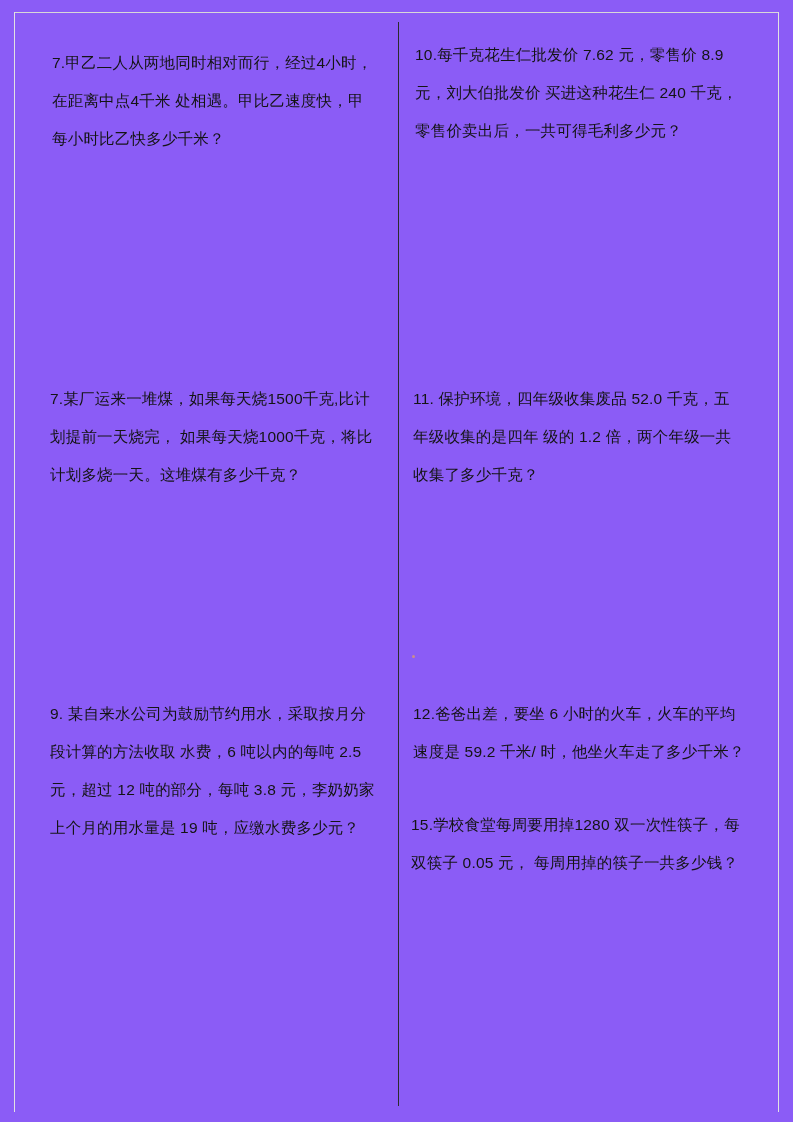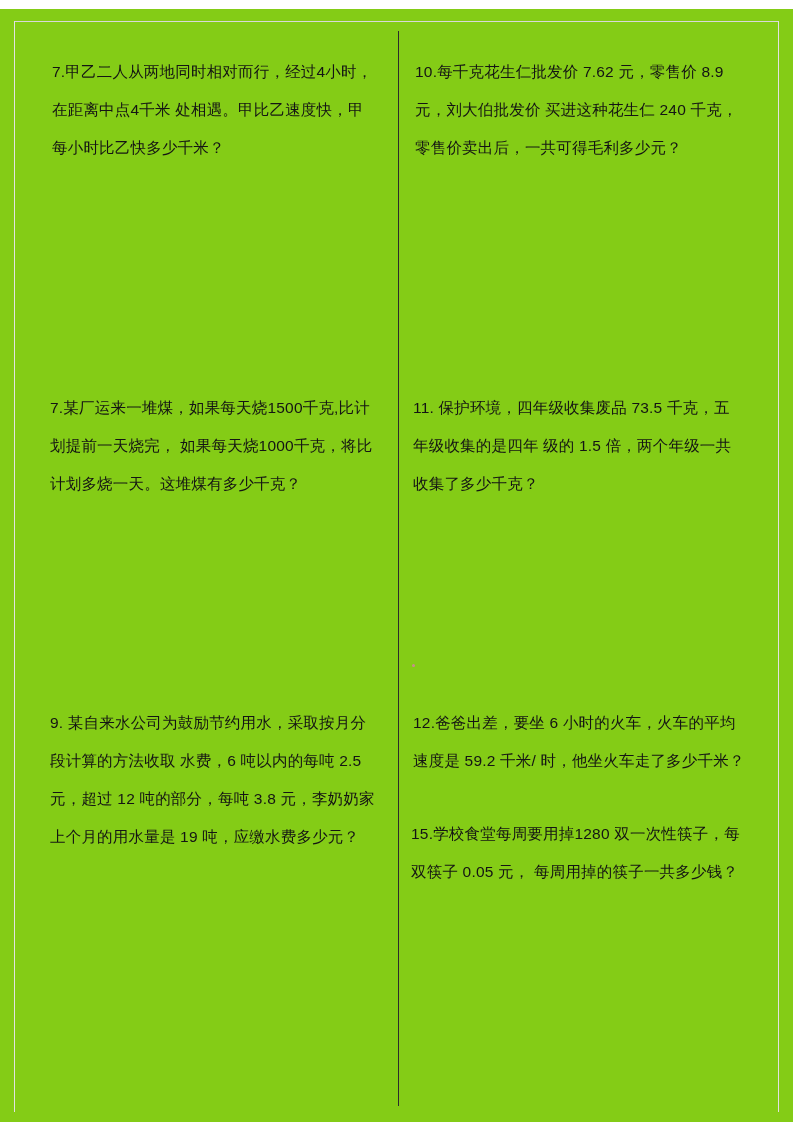--- a/index.html
+++ b/index.html
@@ -11,22 +11,21 @@
     width: 793px;
     height: 1122px;
     font-family: "Liberation Sans", "DejaVu Sans", sans-serif;
     color: #1a1a1a;
     position: relative;
     overflow: hidden;
   }
   .page {
     position: absolute;
     inset: 0;
-    background: #84cc16;
-    margin-top: 9px;
+    background: #8b5cf6;
   }
   
   .edge-top {
     position: absolute;
     left: 14px; right: 14px; top: 12px;
     height: 1px;
     background: #d8d8d8;
   }
   .edge-left {
     position: absolute;
@@ -59,21 +58,21 @@
     color: #141414;
     font-family: "Liberation Sans", "DejaVu Sans", sans-serif;
     white-space: pre-wrap;
     word-break: break-word;
   }
   
   #q7  { left: 52px;  top: 44px;  width: 322px; }
   #q8  { left: 50px;  top: 380px; width: 328px; }
   #q9  { left: 50px;  top: 695px; width: 328px; }
   
-  #q10 { left: 415px; top: 44px;  width: 330px; }
+  #q10 { left: 415px; top: 36px;  width: 330px; }
   #q11 { left: 413px; top: 380px; width: 332px; }
   #q12 { left: 413px; top: 695px; width: 332px; }
   #q13 { left: 411px; top: 806px; width: 334px; }
 
   .stray-dot {
     position: absolute;
     left: 412px;
     top: 655px;
     width: 3px;
     height: 3px;
@@ -104,21 +103,21 @@
 
   <div class="qitem" id="q9">
     <div class="qtext">9. 某自来水公司为鼓励节约用水，采取按月分段计算的方法收取 水费，6 吨以内的每吨 2.5 元，超过 12 吨的部分，每吨 3.8 元，李奶奶家上个月的用水量是 19 吨，应缴水费多少元？</div>
   </div>
 
   <div class="qitem" id="q10">
     <div class="qtext">10.每千克花生仁批发价 7.62 元，零售价 8.9 元，刘大伯批发价 买进这种花生仁 240 千克，零售价卖出后，一共可得毛利多少元？</div>
   </div>
 
   <div class="qitem" id="q11">
-    <div class="qtext">11. 保护环境，四年级收集废品 73.5 千克，五年级收集的是四年 级的 1.5 倍，两个年级一共收集了多少千克？</div>
+    <div class="qtext">11. 保护环境，四年级收集废品 52.0 千克，五年级收集的是四年 级的 1.2 倍，两个年级一共收集了多少千克？</div>
   </div>
 
   <div class="qitem" id="q12">
     <div class="qtext">12.爸爸出差，要坐 6 小时的火车，火车的平均速度是 59.2 千米/ 时，他坐火车走了多少千米？</div>
   </div>
 
   <div class="qitem" id="q13">
     <div class="qtext">15.学校食堂每周要用掉1280 双一次性筷子，每双筷子 0.05 元， 每周用掉的筷子一共多少钱？</div>
   </div>
 

